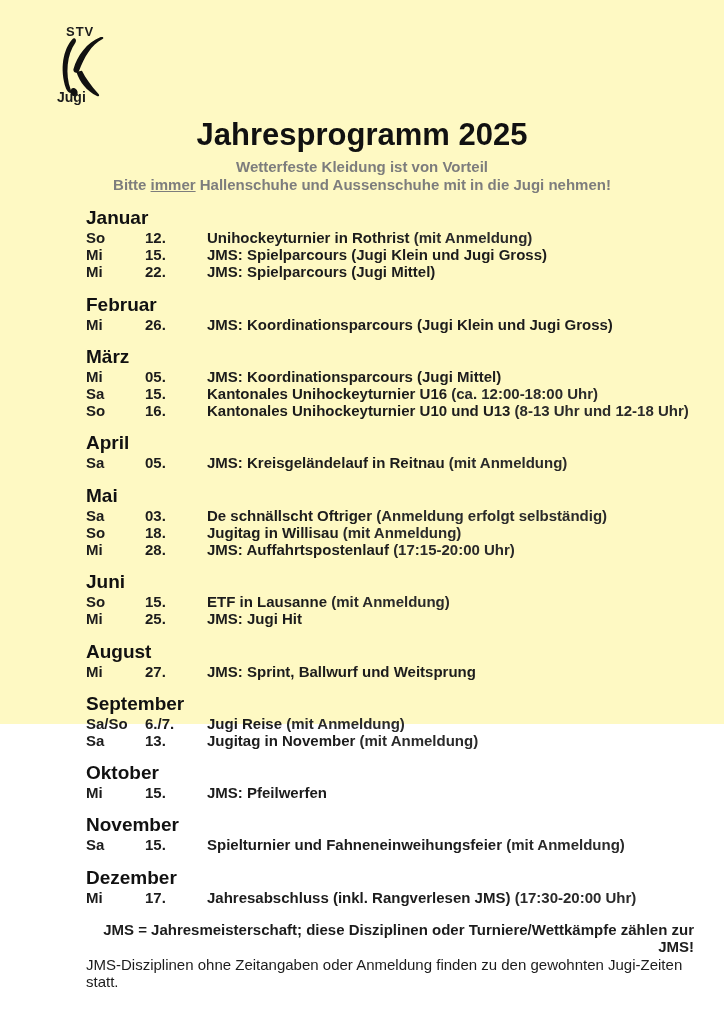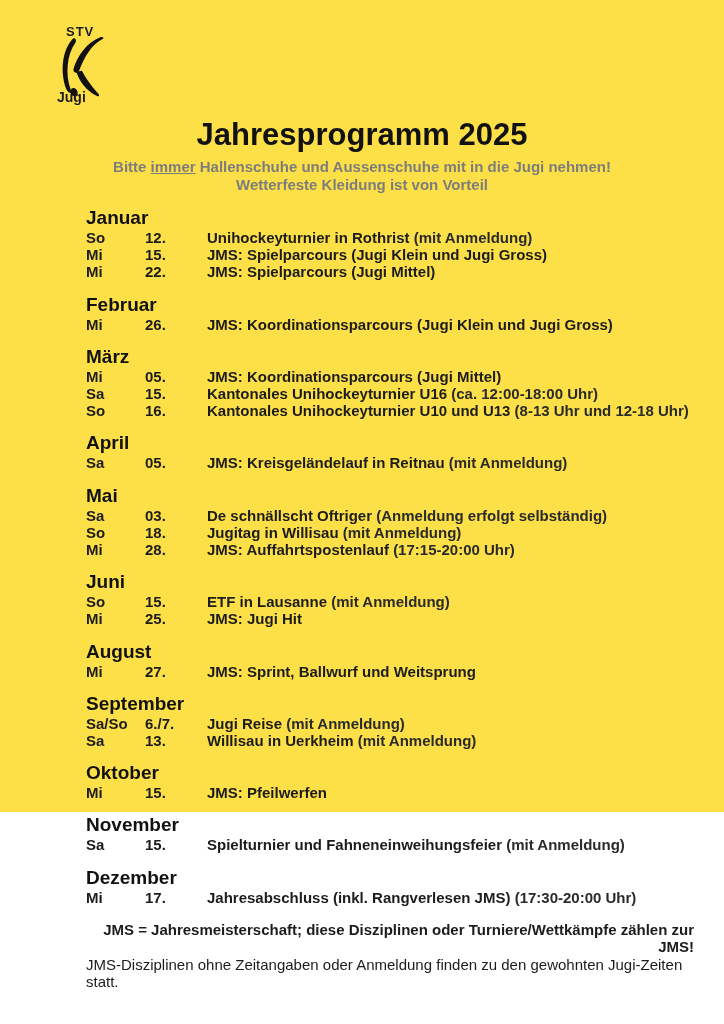--- a/index.html
+++ b/index.html
@@ -3,21 +3,21 @@
 <meta charset="utf-8">
 <style>
   html, body { margin: 0; padding: 0; }
   body {
     width: 724px; height: 1024px;
     background: #ffffff;
     font-family: "Liberation Sans", sans-serif;
     color: #1c1c1c;
     overflow: hidden;
   }
-  .page { position: relative; width: 724px; height: 812px; background: #fde047; }
+  .page { position: relative; width: 724px; height: 724px; background: #fef9c3; }
 
   
   .logo { position: absolute; top: 24px; left: 57px; width: 190px; }
   .logo-stv {
     font-size: 13px; font-weight: bold; letter-spacing: 1px;
     margin-left: 9px; margin-bottom: 0;
   }
   .logo-main { display: flex; align-items: flex-end; margin-top: -2px; }
   .logo-k { width: 48px; height: 60px; flex: 0 0 auto; margin-right: -2px; }
   .logo-club {
@@ -79,22 +79,22 @@
       </svg>
     </div>
     <div class="logo-jugi">Jugi</div>
   </div>
 
   <div class="content">
 
     <h1 class="doc-title">Jahresprogramm 2025</h1>
 
     <div class="subtitle">
+      <div>Wetterfeste Kleidung ist von Vorteil</div>
       <div><span>Bitte </span><span class="u">immer</span><span> Hallenschuhe und Aussenschuhe mit in die Jugi nehmen!</span></div>
-      <div>Wetterfeste Kleidung ist von Vorteil</div>
     </div>
 
     <div class="schedule">
         <section class="month">
           <h2>Januar</h2>
           <div class="row">
             <span class="day">So</span>
             <span class="date">12.</span>
             <span class="desc"><span class="evtitle">Unihockeyturnier in Rothrist</span> <span class="note">(mit Anmeldung)</span></span>
           </div>
@@ -185,21 +185,21 @@
         <section class="month">
           <h2>September</h2>
           <div class="row">
             <span class="day">Sa/So</span>
             <span class="date">6./7.</span>
             <span class="desc"><span class="evtitle">Jugi Reise</span> <span class="note">(mit Anmeldung)</span></span>
           </div>
           <div class="row">
             <span class="day">Sa</span>
             <span class="date">13.</span>
-            <span class="desc"><span class="evtitle">Willisau in Uerkheim</span> <span class="note">(mit Anmeldung)</span></span>
+            <span class="desc"><span class="evtitle">Jugitag in November</span> <span class="note">(mit Anmeldung)</span></span>
           </div>
         </section>
         <section class="month">
           <h2>Oktober</h2>
           <div class="row">
             <span class="day">Mi</span>
             <span class="date">15.</span>
             <span class="desc"><span class="evtitle">JMS: Pfeilwerfen</span></span>
           </div>
         </section>

